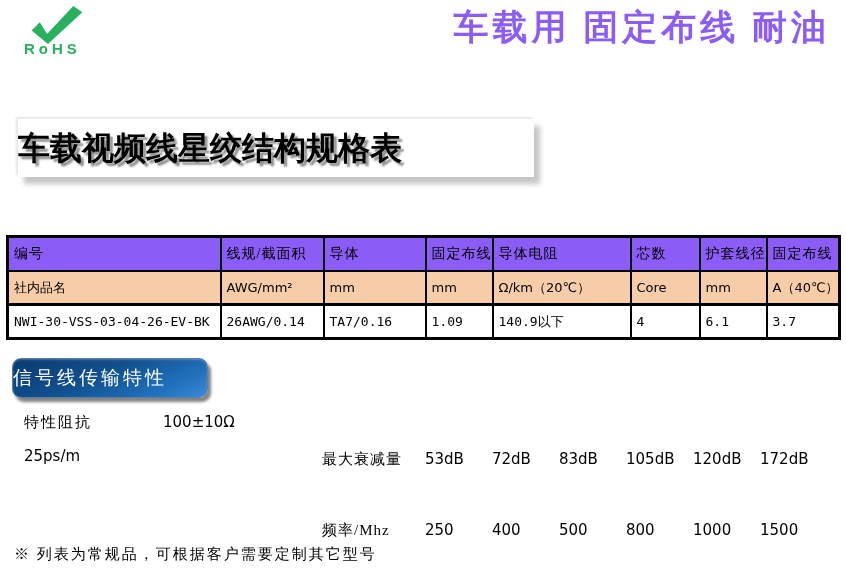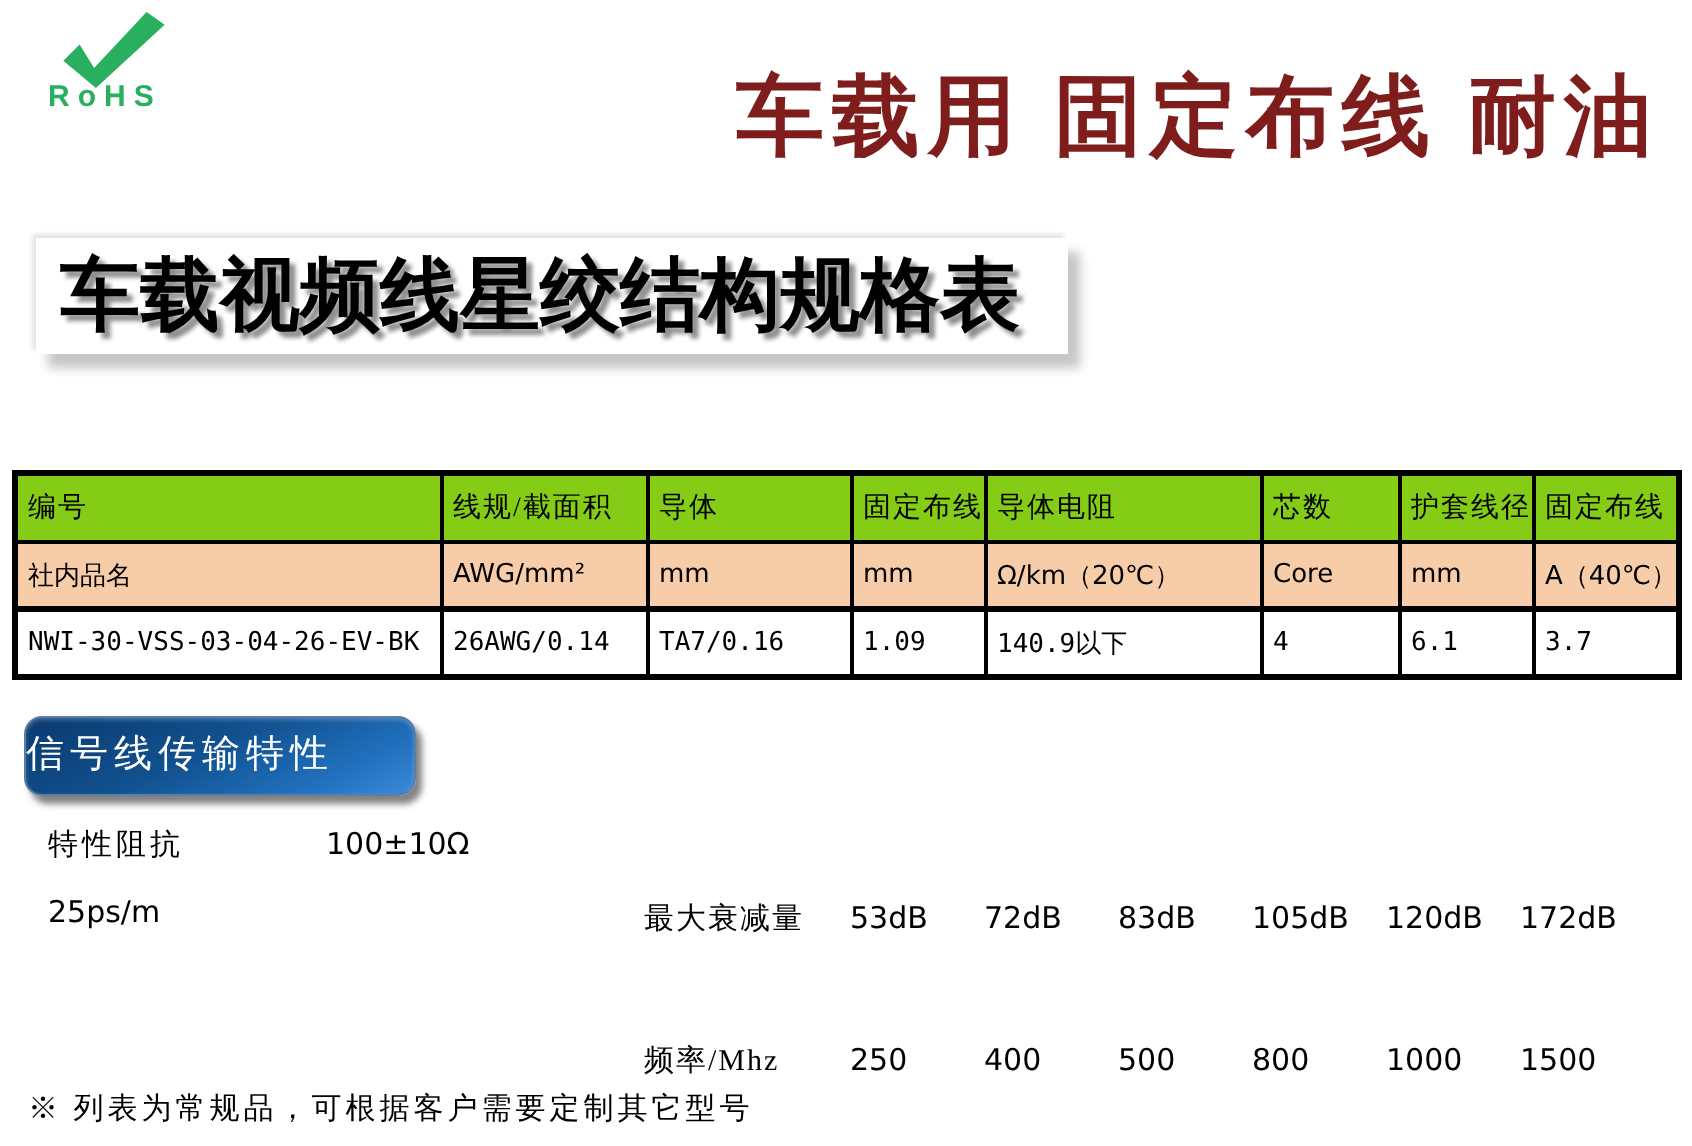--- a/index.html
+++ b/index.html
@@ -5,34 +5,34 @@
   html,body{margin:0;padding:0;}
   body{
     width:846px;height:573px;background:#ffffff;position:relative;overflow:hidden;
     font-family:"Liberation Sans","DejaVu Sans",sans-serif;color:#000;
   }
   
   .rohs{position:absolute;left:22px;top:6px;width:78px;}
   .rohs svg{display:block;margin-left:4px;}
   .rohs-label{color:#29b05f;font-weight:bold;font-size:15px;letter-spacing:4px;
     font-family:"Liberation Sans","DejaVu Sans",sans-serif;margin-top:-4px;margin-left:2px;}
-  .slogan{position:absolute;top:29px;right:16px;font-size:44px;font-weight:bold;color:#7f1d1d;
+  .slogan{position:absolute;top:4px;right:16px;font-size:35px;font-weight:bold;color:#8b5cf6;
     font-family:"Liberation Serif","DejaVu Serif",serif;letter-spacing:4px;white-space:nowrap;}
   
   .title-box{position:absolute;left:18px;top:119px;width:516px;height:58px;background:#ffffff;
     box-shadow:6px 7px 5px #c6c6c6,-2px -2px 2px #e6e6e6;}
-  .title-text{font-size:40px;font-weight:bold;color:#000;white-space:nowrap;
+  .title-text{font-size:32px;font-weight:bold;color:#000;white-space:nowrap;
     font-family:"Liberation Serif","DejaVu Serif",serif;
-    text-shadow:3px 3px 2px #8f8f8f;line-height:58px;padding-left:12px;}
+    text-shadow:3px 3px 2px #8f8f8f;line-height:58px;padding-left:0;}
   
   .spec-table{position:absolute;left:6px;top:235px;width:832px;border-collapse:collapse;
     table-layout:fixed;border:3px solid #000;}
   .spec-table th,.spec-table td{border:2px solid #000;padding:0 5px;text-align:left;
     font-weight:normal;overflow:hidden;white-space:nowrap;}
-  .row-name th{height:32px;background:#84cc16;font-size:14px;letter-spacing:1px;
+  .row-name th{height:32px;background:#8b5cf6;font-size:14px;letter-spacing:1px;
     font-family:"Liberation Serif","DejaVu Serif",serif;border-bottom-width:1px;}
   .row-unit th{height:31px;background:#f6cca9;font-size:13px;
     font-family:"DejaVu Sans","Liberation Sans",sans-serif;border-bottom-width:3px;}
   .row-data td{height:31px;background:#ffffff;font-size:13px;
     font-family:"DejaVu Sans Mono","Liberation Mono",monospace;}
   
   .signal-btn{position:absolute;left:12px;top:358px;width:194px;height:38px;border-radius:9px;
     background:linear-gradient(155deg,#0a3a70 0%,#11518f 45%,#2272c0 80%,#3c8ad8 100%);
     box-shadow:3px 4px 3px rgba(90,90,90,0.75),inset 0 1px 2px rgba(255,255,255,0.25);
     border:1px solid #5a7ea6;color:#fff;text-align:left;line-height:37px;

